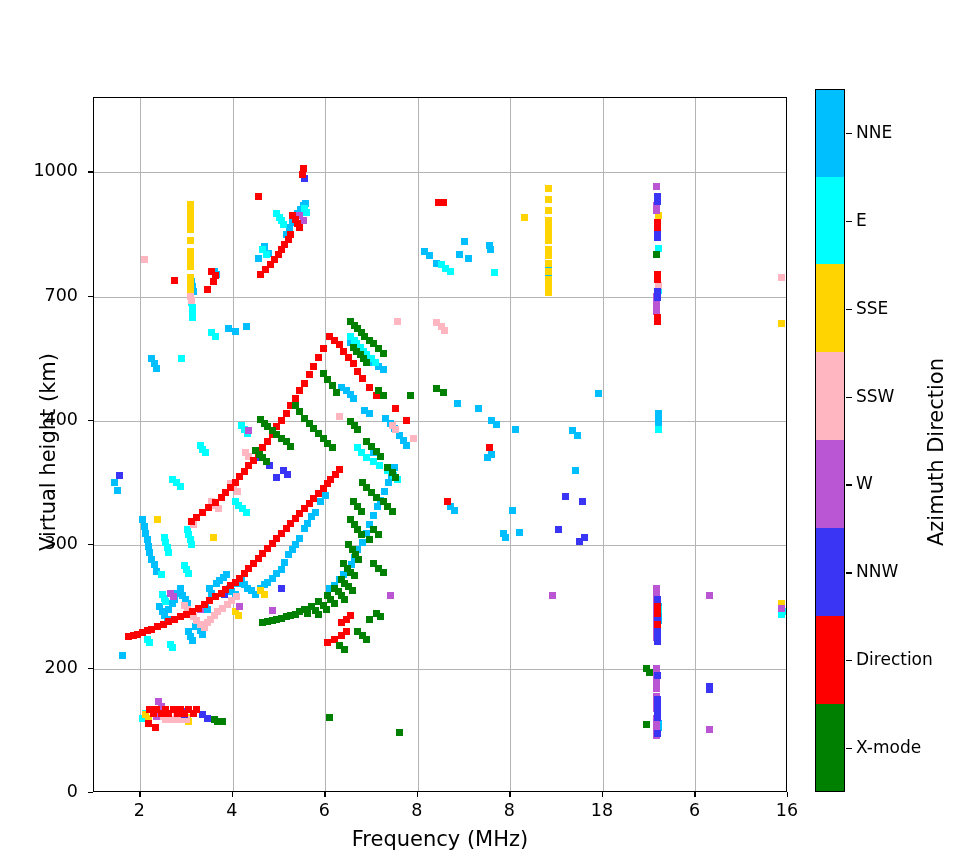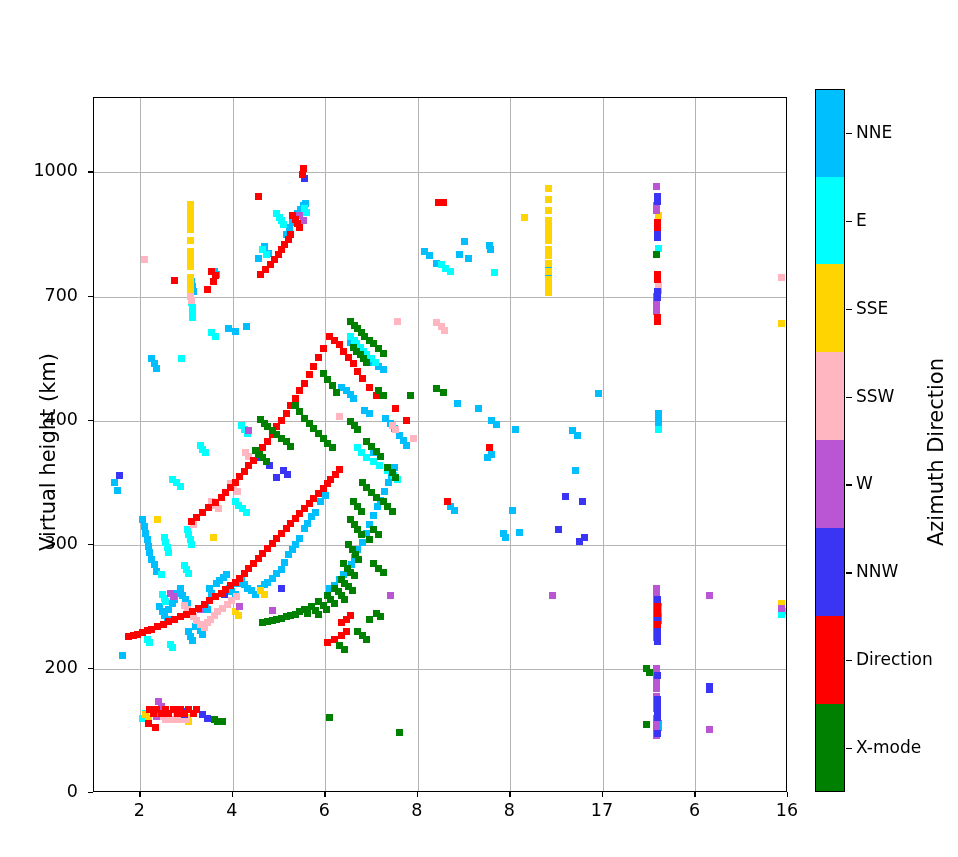--- a/index.html
+++ b/index.html
@@ -755,39 +755,40 @@
       <div class="xlab" style="left: 139.267px;">2</div>
       <div class="tick x" style="left: 231.8px;"></div>
       <div class="xlab" style="left: 231.8px;">4</div>
       <div class="tick x" style="left: 324.333px;"></div>
       <div class="xlab" style="left: 324.333px;">6</div>
       <div class="tick x" style="left: 416.867px;"></div>
       <div class="xlab" style="left: 416.867px;">8</div>
       <div class="tick x" style="left: 509.4px;"></div>
       <div class="xlab" style="left: 509.4px;">8</div>
       <div class="tick x" style="left: 601.933px;"></div>
-      <div class="xlab" style="left: 601.933px;">17</div>
+      <div class="xlab" style="left: 601.933px;">18</div>
       <div class="tick x" style="left: 694.467px;"></div>
       <div class="xlab" style="left: 694.467px;">6</div>
       <div class="tick x" style="left: 787px;"></div>
       <div class="xlab" style="left: 787px;">16</div>
       <div class="tick y" style="top: 792px;"></div>
       <div class="ylab" style="top: 792px;">0</div>
       <div class="tick y" style="top: 667.893px;"></div>
       <div class="ylab" style="top: 667.893px;">200</div>
       <div class="tick y" style="top: 543.786px;"></div>
       <div class="ylab" style="top: 543.786px;">300</div>
       <div class="tick y" style="top: 419.679px;"></div>
       <div class="ylab" style="top: 419.679px;">400</div>
       <div class="tick y" style="top: 295.571px;"></div>
       <div class="ylab" style="top: 295.571px;">700</div>
       <div class="tick y" style="top: 171.464px;"></div>
       <div class="ylab" style="top: 171.464px;">1000</div>
     </div>
 
+  <div id="xtitle">Frequency (MHz)</div>
   <div id="ytitle">Virtual height (km)</div>
 
   <div id="cbar">
       <div class="cseg" style="top: -1.3px; height: 88.475px; background: rgb(0, 191, 255);"></div>
       <div class="cseg" style="top: 86.575px; height: 88.475px; background: rgb(0, 255, 255);"></div>
       <div class="cseg" style="top: 174.45px; height: 88.475px; background: rgb(255, 212, 0);"></div>
       <div class="cseg" style="top: 262.325px; height: 88.475px; background: rgb(255, 182, 193);"></div>
       <div class="cseg" style="top: 350.2px; height: 88.475px; background: rgb(186, 85, 211);"></div>
       <div class="cseg" style="top: 438.075px; height: 88.475px; background: rgb(58, 52, 245);"></div>
       <div class="cseg" style="top: 525.95px; height: 88.475px; background: rgb(255, 0, 0);"></div>

